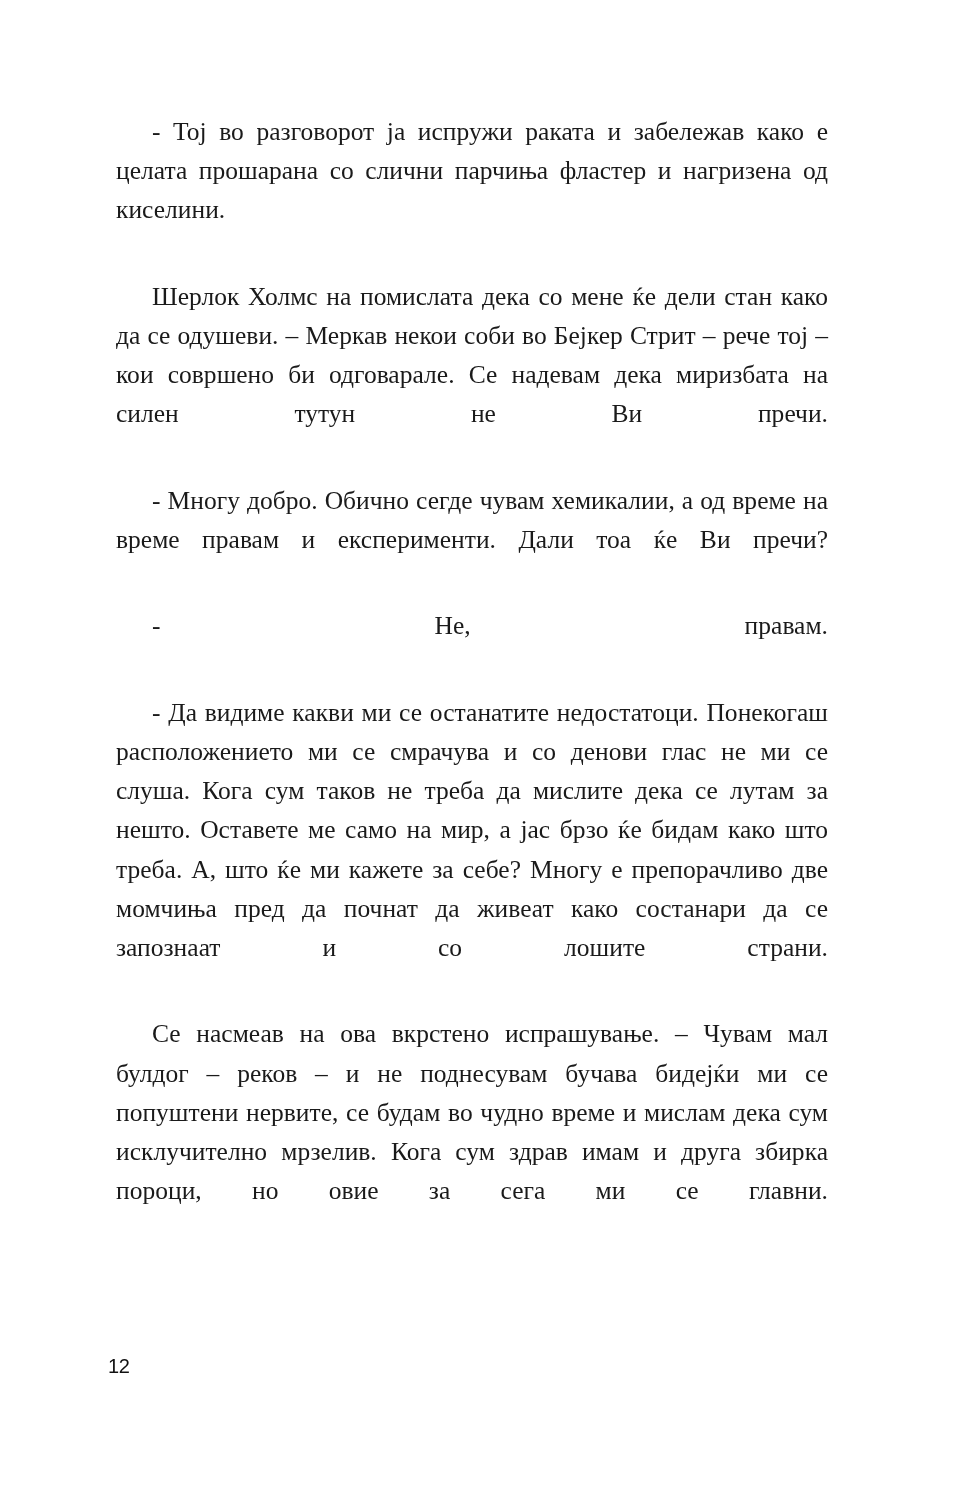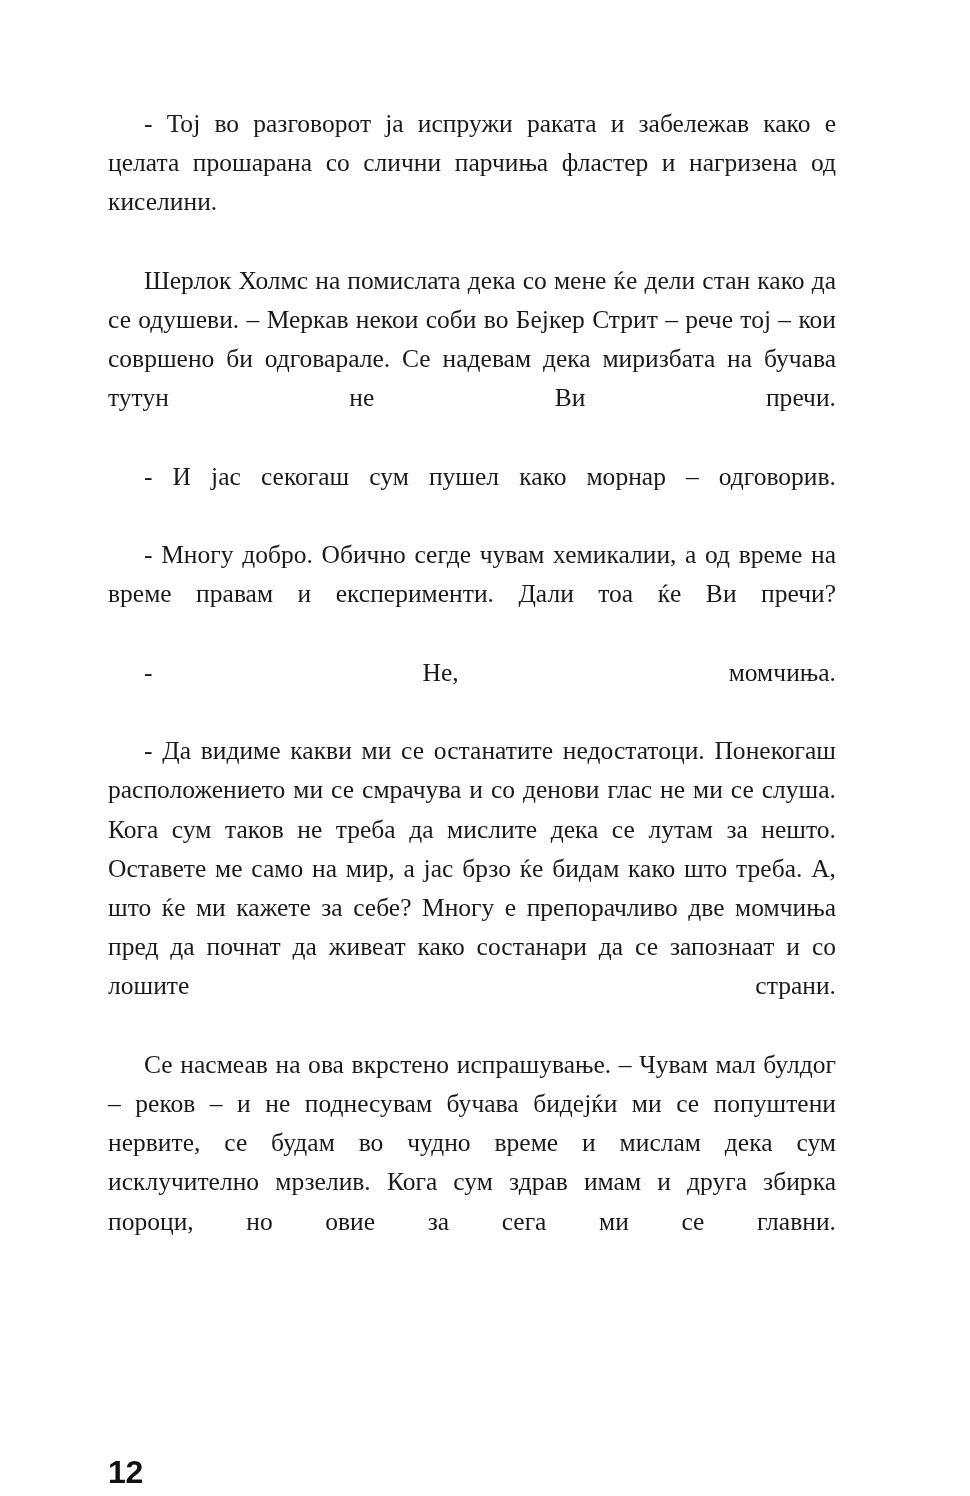--- a/index.html
+++ b/index.html
@@ -16,61 +16,60 @@
     overflow: hidden;
     box-sizing: border-box;
   }
   .text-block {
     position: absolute;
     left: 108px;
     top: 104px;
     width: 728px;
   }
   .para {
-    margin: 0;
+    margin: 8px;
     font-family: "Liberation Serif", "DejaVu Serif", serif;
     font-size: 25.5px;
     line-height: 39.2px;
     color: #1a1a1a;
     text-align: justify;
     text-justify: inter-word;
     text-indent: 36px;
     letter-spacing: 0.02px;
     word-spacing: 0.2px;
     -webkit-font-smoothing: antialiased;
   }
   
   .para::after {
     content: "";
     display: inline-block;
     width: 100%;
   }
   .page-number {
     position: absolute;
     left: 108px;
-    top: 1456px;
+    top: 1356px;
     font-family: "Liberation Sans", "DejaVu Sans", sans-serif;
-    font-size: 32px;
-    font-weight: 700;
+    font-size: 20px;
+    font-weight: 400;
     color: #111111;
     line-height: 1;
     letter-spacing: -0.3px;
   }
 </style>
 </head>
 <body>
 
 <div class="page">
 
   <div class="text-block">
     <p class="para">- Тој во разговорот ја испружи раката и забележав како е целата прошарана со слични парчиња фластер и нагризена од киселини.</p>
-    <p class="para">Шерлок Холмс на помислата дека со мене ќе дели стан како да се одушеви. – Меркав некои соби во Бејкер Стрит – рече тој – кои совршено би одговарале. Се надевам дека миризбата на бучава тутун не Ви пречи.</p>
-    <p class="para">- И јас секогаш сум пушел како морнар – одговорив.</p>
+    <p class="para">Шерлок Холмс на помислата дека со мене ќе дели стан како да се одушеви. – Меркав некои соби во Бејкер Стрит – рече тој – кои совршено би одговарале. Се надевам дека миризбата на силен тутун не Ви пречи.</p>
     <p class="para">- Многу добро. Обично сегде чувам хемикалии, а од време на време правам и експерименти. Дали тоа ќе Ви пречи?</p>
-    <p class="para">- Не, момчиња.</p>
+    <p class="para">- Не, правам.</p>
     <p class="para">- Да видиме какви ми се останатите недостатоци. Понекогаш расположението ми се смрачува и со денови глас не ми се слуша. Кога сум таков не треба да мислите дека се лутам за нешто. Оставете ме само на мир, а јас брзо ќе бидам како што треба. А, што ќе ми кажете за себе? Многу е препорачливо две момчиња пред да почнат да живеат како состанари да се запознаат и со лошите страни.</p>
     <p class="para">Се насмеав на ова вкрстено испрашување. – Чувам мал булдог – реков – и не поднесувам бучава бидејќи ми се попуштени нервите, се будам во чудно време и мислам дека сум исклучително мрзелив. Кога сум здрав имам и друга збирка пороци, но овие за сега ми се главни.</p>
 
   </div>
 
   <div class="page-number">12</div>
 
 </div>
 
 </body></html>

